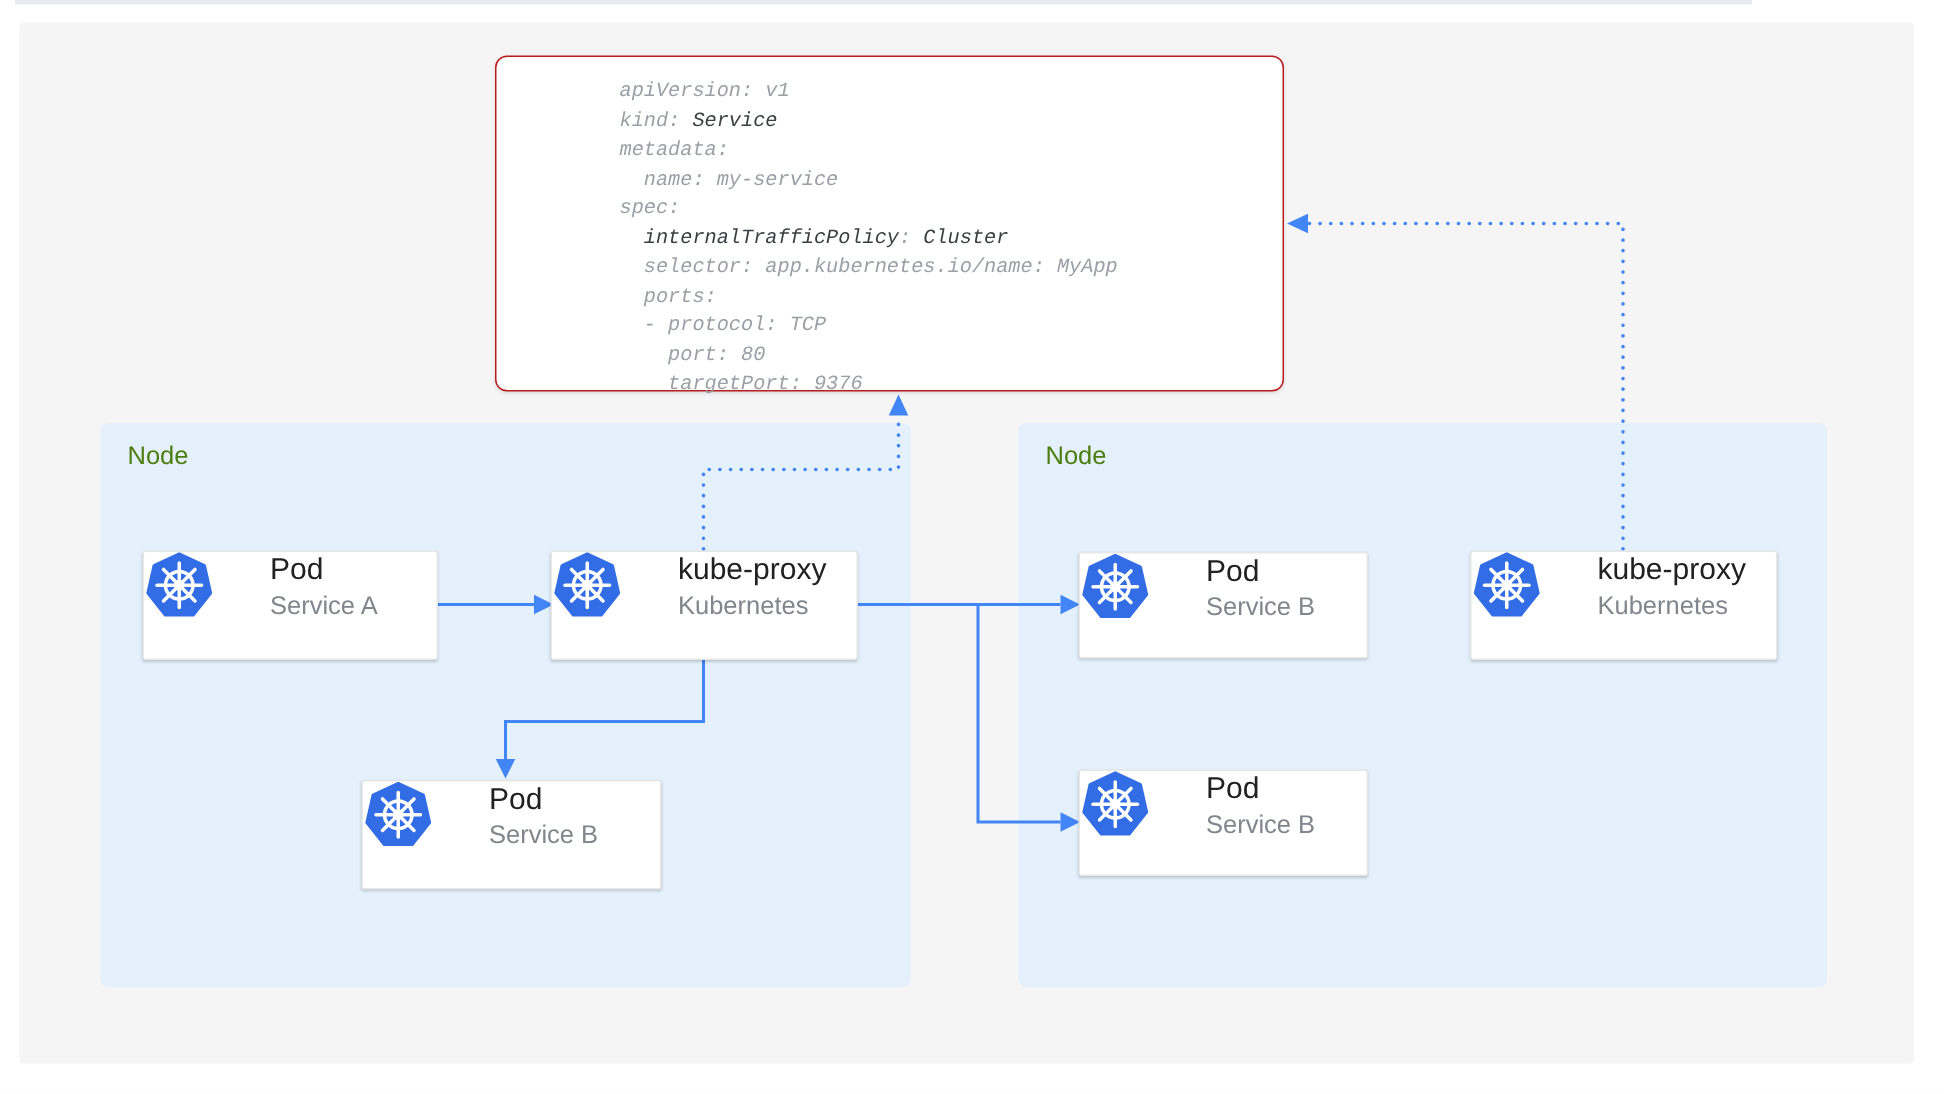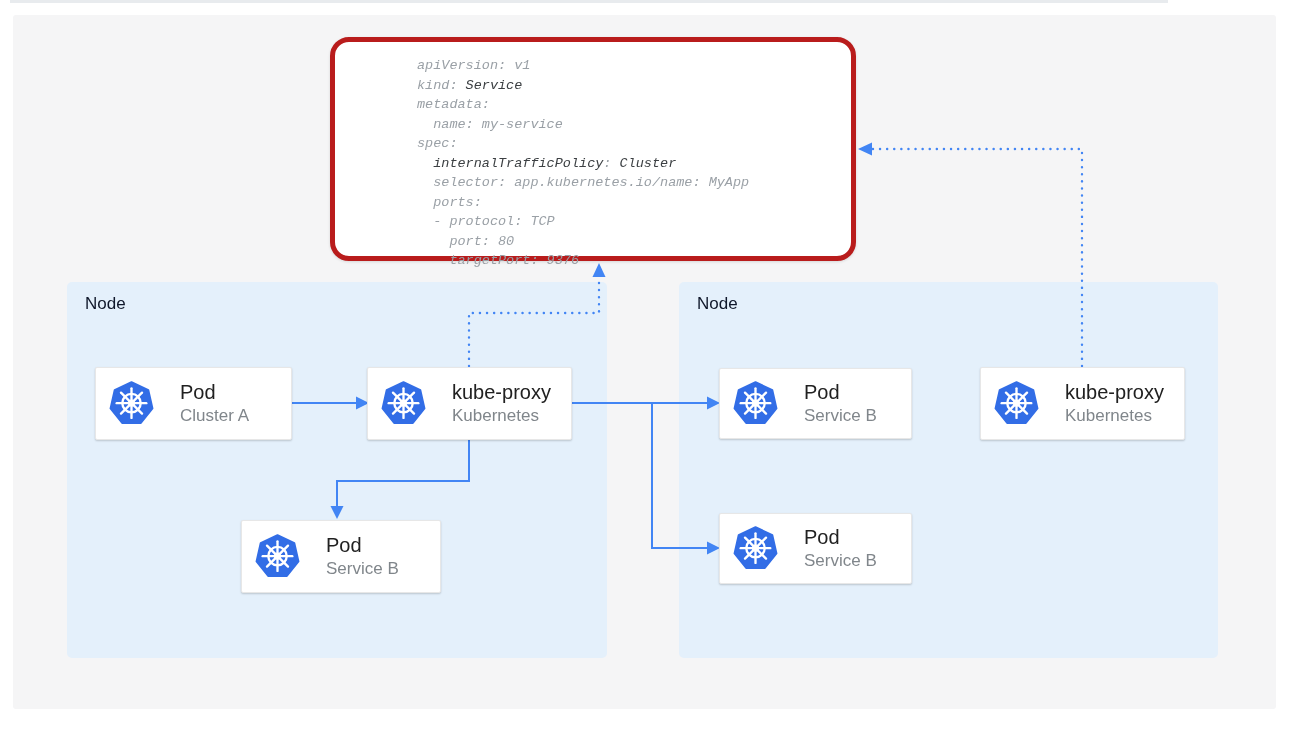--- a/index.html
+++ b/index.html
@@ -3,35 +3,35 @@
 <meta charset="utf-8">
 <style>
   html,body{margin:0;padding:0;background:#ffffff;}
   .stage{position:relative;width:1296px;height:729px;overflow:hidden;
          font-family:"Liberation Sans", sans-serif;}
   .top-rule{position:absolute;left:10px;top:0;width:1158px;height:3px;background:#e8ebee;}
   .canvas{position:absolute;left:13px;top:15px;width:1263px;height:694px;
           background:#f5f5f6;border-radius:3px;}
   
   .yaml-box{position:absolute;left:330px;top:37px;width:526px;height:224px;
-            background:#ffffff;border:5px solid #b91c1c;border-radius:19px;
+            background:#ffffff;border:1px solid #b91c1c;border-radius:8px;
             box-shadow:0 1px 3px rgba(0,0,0,.12);box-sizing:border-box;}
   .yaml-code{position:absolute;left:82px;top:14px;
              font-family:"Liberation Mono", monospace;font-style:italic;
              font-size:13.5px;line-height:19.5px;color:#9aa0a6;white-space:pre;}
   .yaml-code b{color:#3c4043;font-weight:normal;}
   
   .node{position:absolute;background:var(--node-fill);border-radius:5px;}
   .node-left{left:67px;top:282px;width:540px;height:376px;}
   .node-right{left:679px;top:282px;width:539px;height:376px;}
-  .node-label{position:absolute;left:18px;top:12px;font-size:17px;color:#0f172a;}
+  .node-label{position:absolute;left:18px;top:12px;font-size:17px;color:#4d7c0f;}
   
   .card{position:absolute;background:#ffffff;border:1px solid #e7e7e7;border-radius:2px;
         box-shadow:0 1px 2px rgba(0,0,0,.18);box-sizing:border-box;
-        display:flex;align-items:center;padding-left:13px;}
+        display:flex;align-items:flex-start;padding-left:1px;gap:12px;}
   .k8s-icon{width:45px;height:45px;flex:0 0 45px;display:block;}
   .k8s-icon svg{display:block;width:45px;height:45px;}
   .card-text{display:flex;flex-direction:column;margin-left:26px;}
   .card-title{font-size:20px;line-height:25px;color:#212121;}
   .card-subtitle{font-size:17px;line-height:22px;color:#80868b;}
   
   .edges{position:absolute;left:0;top:0;width:1296px;height:729px;pointer-events:none;}
   .edges line,.edges polyline{stroke:var(--accent);stroke-width:2;fill:none;}
   .edges polygon{fill:var(--accent);stroke:none;}
   .edges .dotted line,.edges .dotted polyline{stroke-dasharray:0.1 7;stroke-linecap:round;stroke-width:2.4;}
@@ -94,21 +94,21 @@
       <line x1="12" y1="11.8" x2="12" y2="19.7"></line>
       <line x1="12" y1="11.8" x2="6.4" y2="17.4"></line>
       <line x1="12" y1="11.8" x2="4.1" y2="11.8"></line>
       <line x1="12" y1="11.8" x2="6.4" y2="6.2"></line>
     </g>
     <circle cx="12" cy="11.8" r="1.9" fill="#ffffff"></circle>
   </svg>
 </span>
     <span class="card-text">
       <span class="card-title">Pod</span>
-      <span class="card-subtitle">Cluster A</span>
+      <span class="card-subtitle">Service A</span>
     </span>
   </div>
 
   <div class="card" style="left:367px;top:367px;width:205px;height:73px">
     <span class="k8s-icon">
   <svg viewBox="0 0 24 24" aria-hidden="true">
     <path d="M12 0.6 L21 4.85 L23.2 14.6 L17 22.4 L7 22.4 L0.8 14.6 L3 4.85 Z" fill="#326de6" stroke="#326de6" stroke-width="1" stroke-linejoin="round"></path>
     <g stroke="#ffffff" stroke-width="1.25" stroke-linecap="round">
       <circle cx="12" cy="11.8" r="4.9" fill="none"></circle>
       <line x1="12" y1="11.8" x2="12" y2="3.9"></line>

